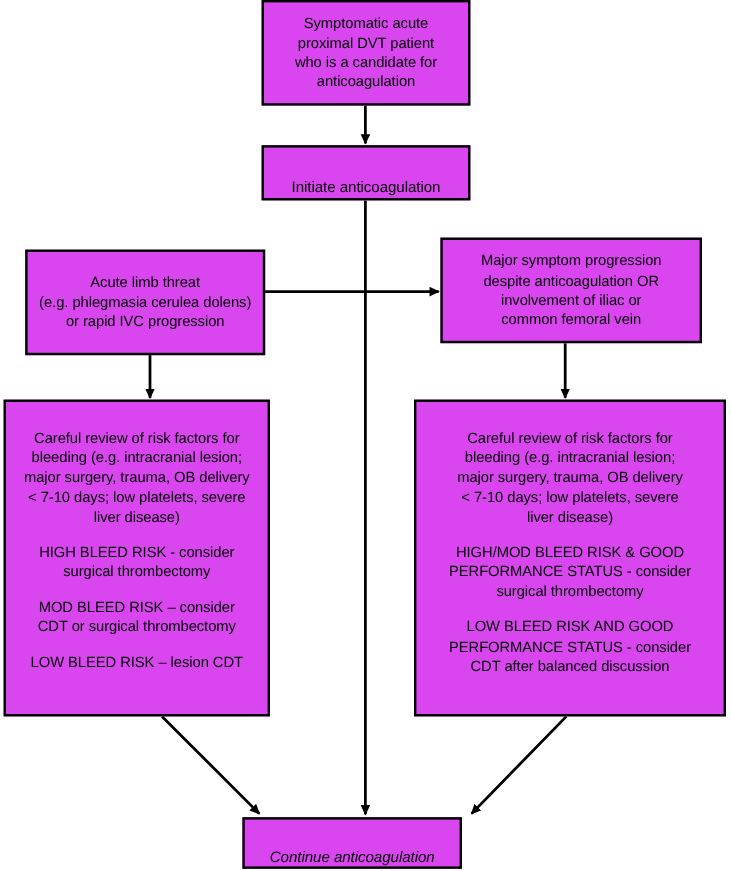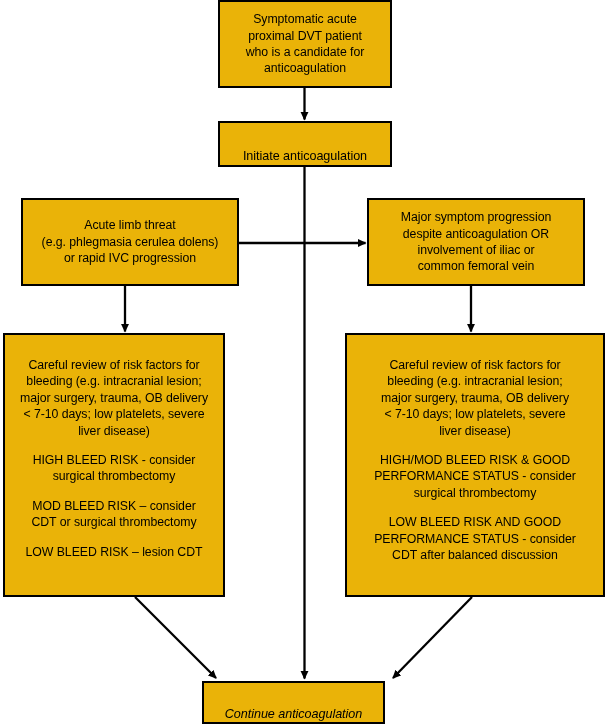--- a/index.html
+++ b/index.html
@@ -24,21 +24,21 @@
     position: absolute;
     top: 0;
     left: 0;
     width: 609px;
     height: 726px;
   }
   .node-box {
     position: absolute;
     box-sizing: border-box;
     border: 2px solid #000000;
-    background: #eab308;
+    background: #d946ef;
     display: flex;
     flex-direction: column;
     align-items: center;
     justify-content: center;
     text-align: center;
   }
   .node-text {
     display: block;
     width: 100%;
     text-align: center;
@@ -93,21 +93,21 @@
     <span class="node-text">Symptomatic acute
 proximal DVT patient
 who is a candidate for
 anticoagulation</span>
   </div>
 
   <div class="node-box" style="left:218px; top:121px; width:174px; height:46px;">
     <span class="node-text single-line">Initiate anticoagulation</span>
   </div>
 
-  <div class="node-box" style="left:21px; top:198px; width:218px; height:88px;">
+  <div class="node-box" style="left:21px; top:208px; width:200px; height:88px;">
     <span class="node-text">Acute limb threat
 (e.g. phlegmasia cerulea dolens)
 or rapid IVC progression</span>
   </div>
 
   <div class="node-box" style="left:367px; top:198px; width:218px; height:88px;">
     <span class="node-text">Major symptom progression
 despite anticoagulation OR
 involvement of iliac or
 common femoral vein</span>

